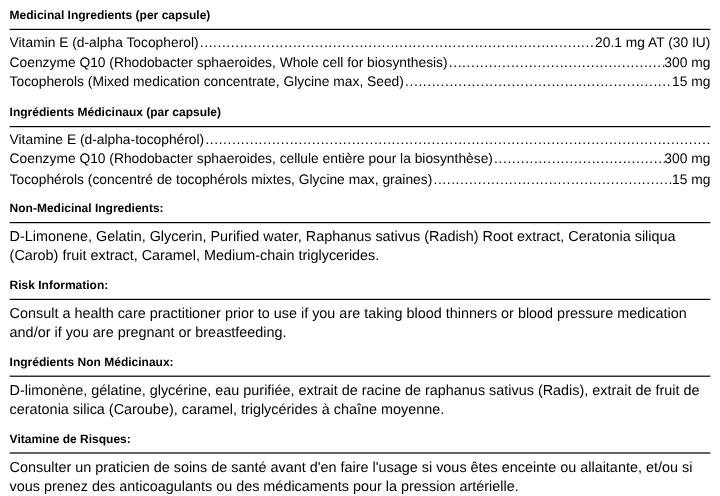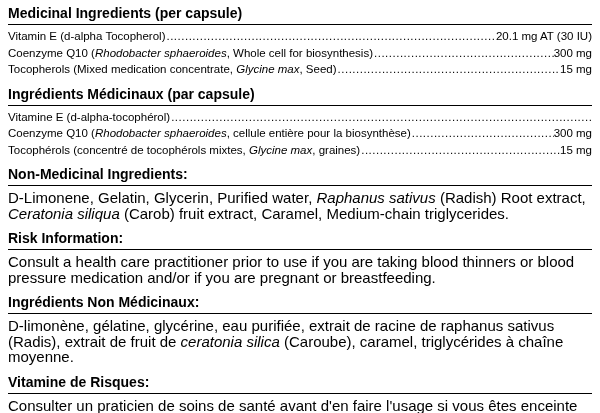--- a/index.html
+++ b/index.html
@@ -15,21 +15,21 @@
     overflow: hidden;
   }
   .page {
     width: 600px;
     height: 413px;
     box-sizing: border-box;
     padding: 6px 8px 0 8px;
     position: relative;
   }
   .sec-title {
-    font-size: 14px;
+    font-size: 10px;
     font-weight: bold;
     color: #000;
     margin: 0 0 3px 0;
     line-height: 15px;
   }
   .hr {
     border: 0;
     border-top: 1px solid #000;
     margin: 3px 0 4px 0;
     height: 0;
@@ -56,23 +56,23 @@
     overflow: hidden;
     white-space: nowrap;
     letter-spacing: 0.5px;
     padding: 0 1px;
     color: #000;
   }
   .ing-amt {
     flex: 0 0 auto;
     text-align: right;
   }
-  .it { font-style: italic; }
+  .it { }
   .para {
-    font-size: 15px;
+    font-size: 12px;
     line-height: 15.5px;
     margin: 0;
   }
   .block {
     margin-bottom: 10px;
   }
   .block-tight {
     margin-bottom: 9px;
   }
 </style>

